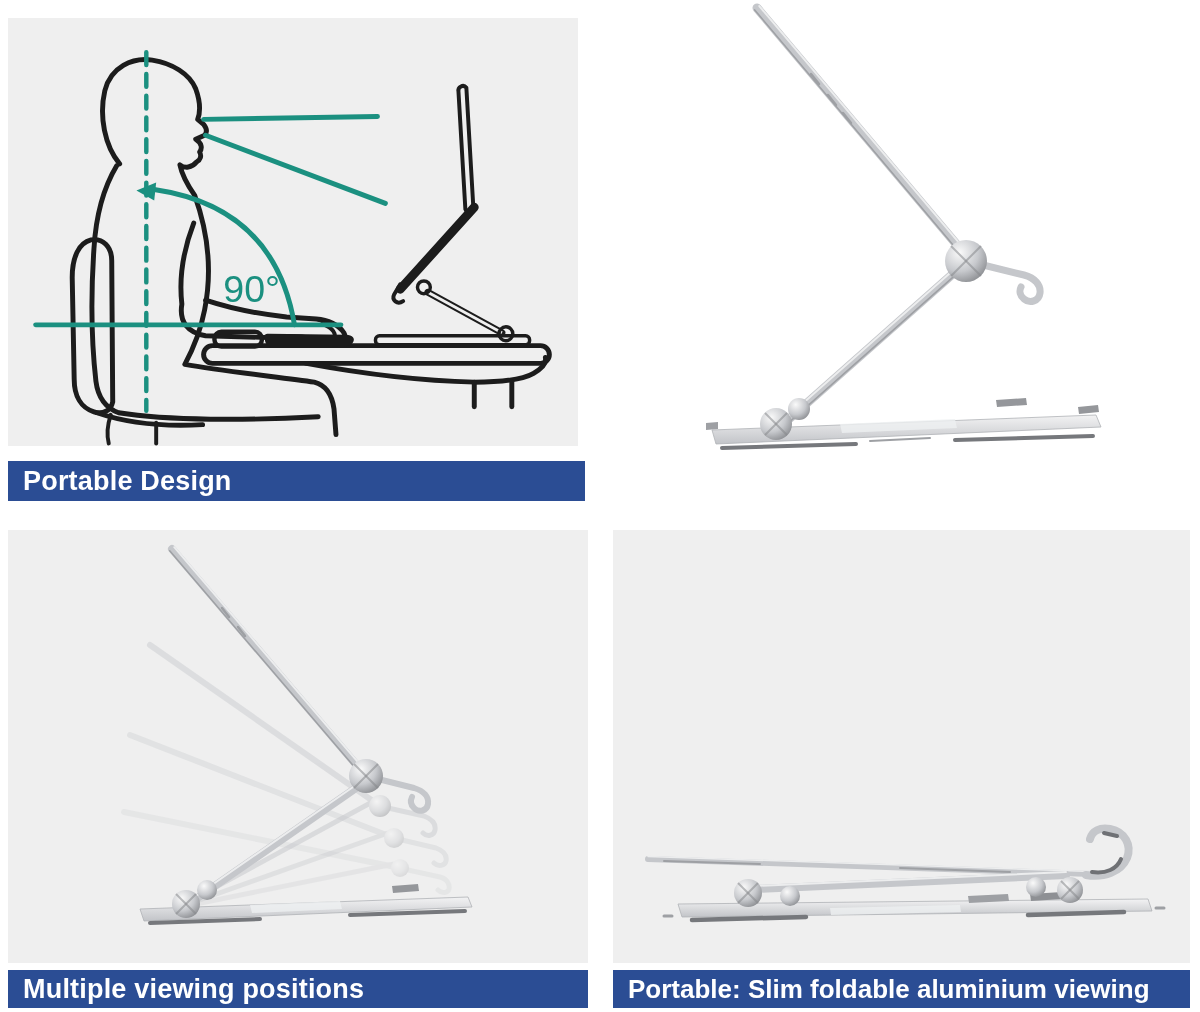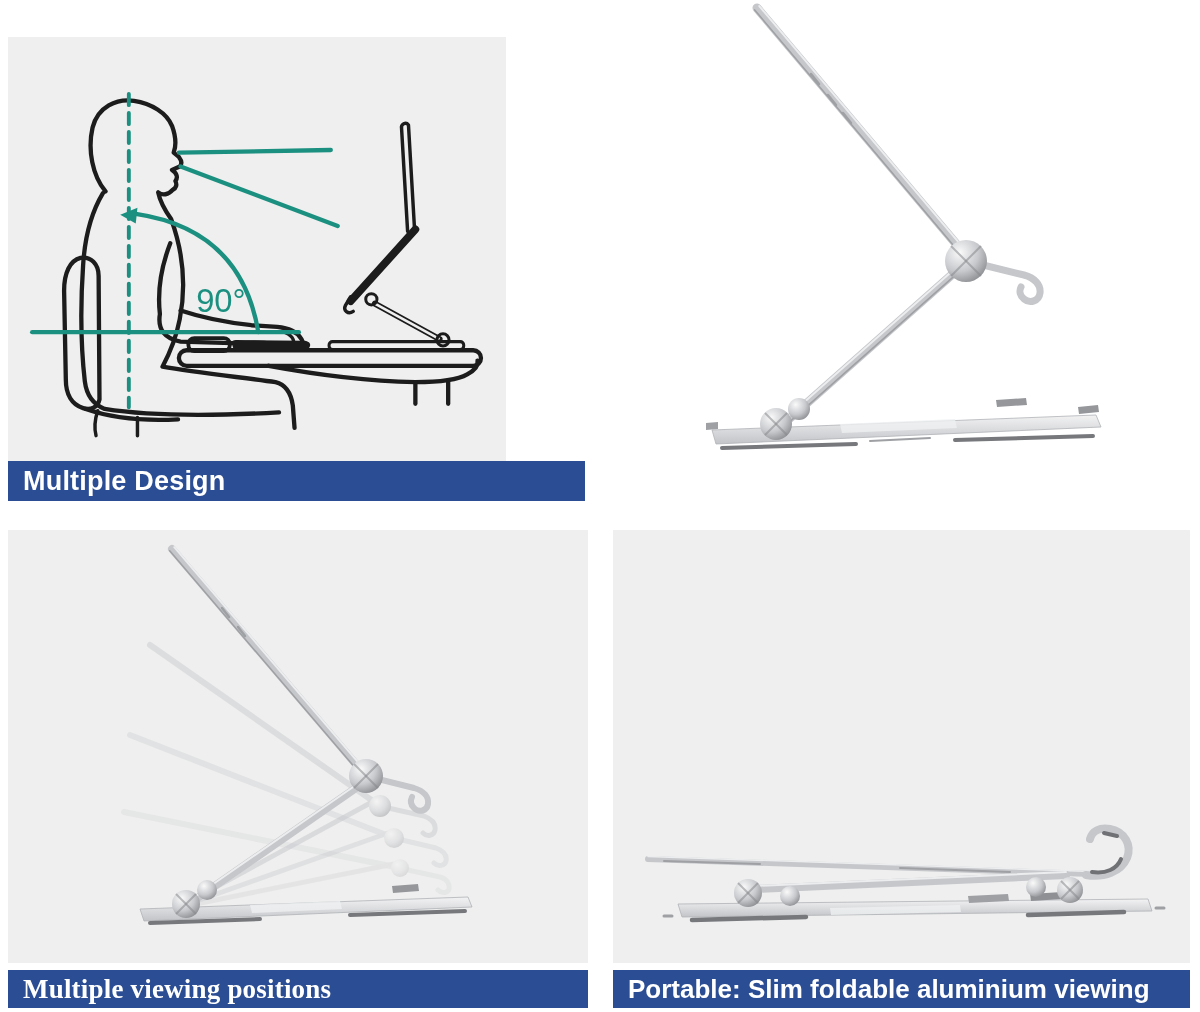--- a/index.html
+++ b/index.html
@@ -29,21 +29,21 @@
   .alu-hi{stroke:#ecedee;fill:none;stroke-linecap:round;}
   .alu-sh{stroke:#9ea0a4;fill:none;stroke-linecap:round;}
   .rail{stroke:#76787c;fill:none;stroke-linecap:round;}
   .seam{stroke:#87898d;fill:none;opacity:.55;}
 </style>
 </head>
 <body>
 
 <div id="stage">
 
-  <div class="panel" style="left:8px;top:37px;width:498px;height:428px;">
+  <div class="panel" style="left:8px;top:18px;width:570px;height:428px;">
     <svg viewBox="8 25 577 428">
 
       <g>
         <path class="ink" stroke-width="5" d="M 92,247 C 80,250 73,264 73,285 L 75,388 C 75,405 82,417 95,421 C 104,424 112,420 114,411 L 113,268 C 113,254 104,245 92,247 Z"></path>
         <path class="ink" stroke-width="5" d="M 98,422 C 130,433 170,436 205,434"></path>
         <path class="ink" stroke-width="4" d="M 112,424 C 108,436 108,445 110,453"></path>
         <path class="ink" stroke-width="4" d="M 158,432 L 158,453"></path>
       </g>
 
       <g>
@@ -79,21 +79,21 @@
         <path class="teal" stroke-width="5" d="M 36,333 L 345,333"></path>
         <path class="teal" stroke-width="5" d="M 206,125 L 382,122"></path>
         <path class="teal" stroke-width="5" d="M 208,141 L 390,210"></path>
         <path class="teal" stroke-width="5" d="M 156,196 Q 278,214 298,333"></path>
         <polygon class="teal-fill" points="138,197 158,189 156,207"></polygon>
         <text class="angle-text" x="226" y="310">90°</text>
       </g>
     </svg>
   </div>
   <div class="banner" style="left:8px;top:461px;width:577px;height:40px;">
-    <span>Multiple Design</span>
+    <span>Portable Design</span>
   </div>
 
   <div class="photo" style="left:600px;top:0;width:600px;height:520px;">
     <svg viewBox="600 0 600 520" style="width:100%;height:100%;display:block;">
       <defs>
         <radialGradient id="ballA" cx="35%" cy="30%" r="75%">
           <stop offset="0%" stop-color="#fafafa"></stop>
           <stop offset="60%" stop-color="#c7c9cd"></stop>
           <stop offset="100%" stop-color="#8f9195"></stop>
         </radialGradient>
@@ -198,21 +198,21 @@
         <line class="seam" stroke-width="2" x1="378" y1="764" x2="354" y2="788"></line>
       </g>
       <g>
         <circle fill="url(#ballB)" cx="207" cy="890" r="10"></circle>
         <circle fill="url(#ballB)" cx="186" cy="904" r="14"></circle>
         <line class="seam" stroke-width="2" x1="176" y1="894" x2="196" y2="914"></line>
         <line class="seam" stroke-width="2" x1="196" y1="894" x2="176" y2="914"></line>
       </g>
     </svg>
   </div>
-  <div class="banner" style="left:8px;top:970px;width:580px;height:38px;font-family:Liberation Serif, serif;">
+  <div class="banner" style="left:8px;top:970px;width:580px;height:38px;">
     <span>Multiple viewing positions</span>
   </div>
 
   <div class="panel" style="left:613px;top:530px;width:577px;height:433px;">
     <svg viewBox="613 530 577 433">
       <defs>
         <radialGradient id="ballC" cx="35%" cy="30%" r="75%">
           <stop offset="0%" stop-color="#fafafa"></stop>
           <stop offset="60%" stop-color="#c7c9cd"></stop>
           <stop offset="100%" stop-color="#8f9195"></stop>

